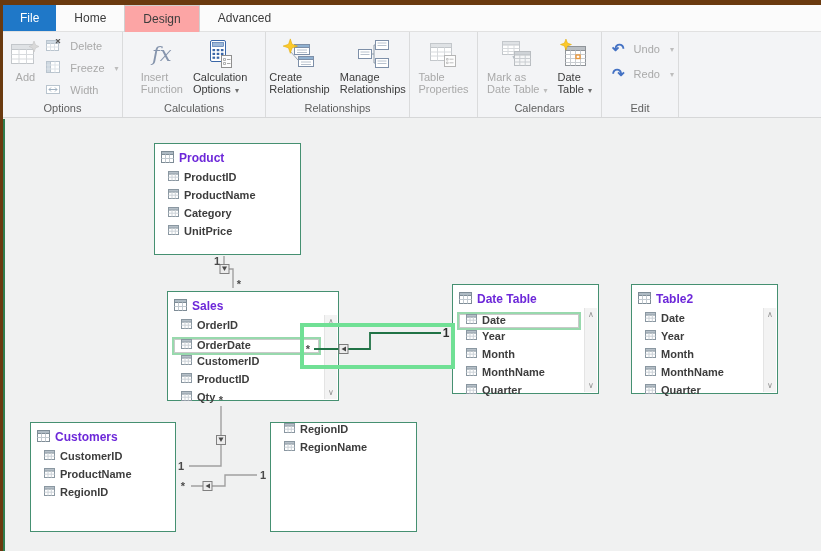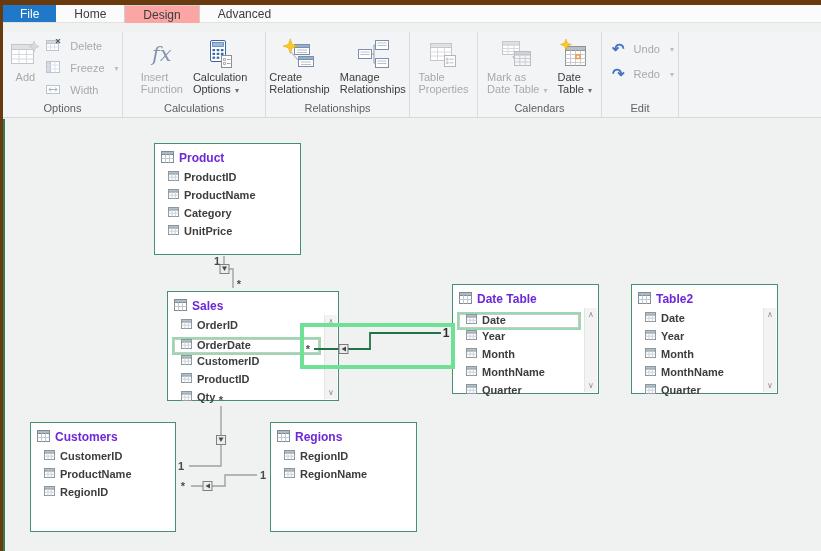--- a/index.html
+++ b/index.html
@@ -4,21 +4,21 @@
 <style>
   * { margin:0; padding:0; box-sizing:border-box; }
   html,body { width:821px; height:551px; overflow:hidden; font-family:"Liberation Sans",sans-serif; background:#f0f1f1; }
   body { position:relative; }
 
   
   .frame-top { position:absolute; left:0; top:0; width:821px; height:5px; background:#6a3a0f; z-index:50; }
   .frame-left { position:absolute; left:0; top:0; width:3px; height:551px; background:#6a3a0f; z-index:50; }
 
   
-  .tabbar { position:absolute; left:3px; top:5px; right:0; height:18px; background:#fbfbfb; border-bottom:1px solid #e1e1e1; display:flex; align-items:stretch; z-index:10; }
+  .tabbar { position:absolute; left:3px; top:5px; right:0; height:27px; background:#fbfbfb; border-bottom:1px solid #e1e1e1; display:flex; align-items:stretch; z-index:10; }
   .tab { padding:0 18px; display:flex; align-items:center; font-size:12px; color:#3c3c3c; cursor:default; }
   .tab.file { background:#1f78c8; color:#fff; padding:0 17px; }
   .tab.active { background:#fca5a5; border:1px solid #d0d0d0; border-bottom:none; margin-bottom:-1px; }
 
   
   .ribbon { position:absolute; left:3px; top:32px; right:0; height:86px; background:#f3f4f6; border-bottom:1px solid #d6d7d8; display:flex; z-index:9; }
   .rgroup { display:flex; flex-direction:column; border-right:1px solid #dadbdc; padding-top:3px; }
   .rgroup .content { flex:1; display:flex; align-items:flex-start; justify-content:center; gap:2px; }
   .rgroup .glabel { height:16px; text-align:center; font-size:11px; color:#5f5f5f; line-height:14px; }
   .bigbtn { display:flex; flex-direction:column; align-items:center; padding:2px 4px 0 4px; }
@@ -532,28 +532,20 @@
               <rect x="0.5" y="0.5" width="10" height="9" fill="#fff" stroke="#8a97a1"></rect>
               <rect x="0.5" y="0.5" width="10" height="2.6" fill="#b6c0c8" stroke="#8a97a1"></rect>
               <path d="M4 3V9.5 M7.3 3V9.5 M0.5 6.2H10.5" stroke="#ccd3d8"></path>
             </svg></span>
           <span>RegionID</span>
         </div>
     </div>
   </div>
 
   <div class="tbl" style="left:265px; top:303px; width:147px; height:110px;">
-    <div class="thead">
-      <span><svg width="13" height="12" viewBox="0 0 13 12">
-            <rect x="0.5" y="0.5" width="12" height="11" fill="#fff" stroke="#7e8c96"></rect>
-            <rect x="0.5" y="0.5" width="12" height="3" fill="#aebac3" stroke="#7e8c96"></rect>
-            <path d="M4.5 3.5V11.5 M8.5 3.5V11.5 M0.5 7.5H12.5" stroke="#c2cad0"></path>
-          </svg></span>
-      <span class="tname">Regions</span>
-    </div>
     <div class="fields">
       <div class="field">
           <span><svg width="11" height="10" viewBox="0 0 11 10">
               <rect x="0.5" y="0.5" width="10" height="9" fill="#fff" stroke="#8a97a1"></rect>
               <rect x="0.5" y="0.5" width="10" height="2.6" fill="#b6c0c8" stroke="#8a97a1"></rect>
               <path d="M4 3V9.5 M7.3 3V9.5 M0.5 6.2H10.5" stroke="#ccd3d8"></path>
             </svg></span>
           <span>RegionID</span>
         </div>
       <div class="field">

